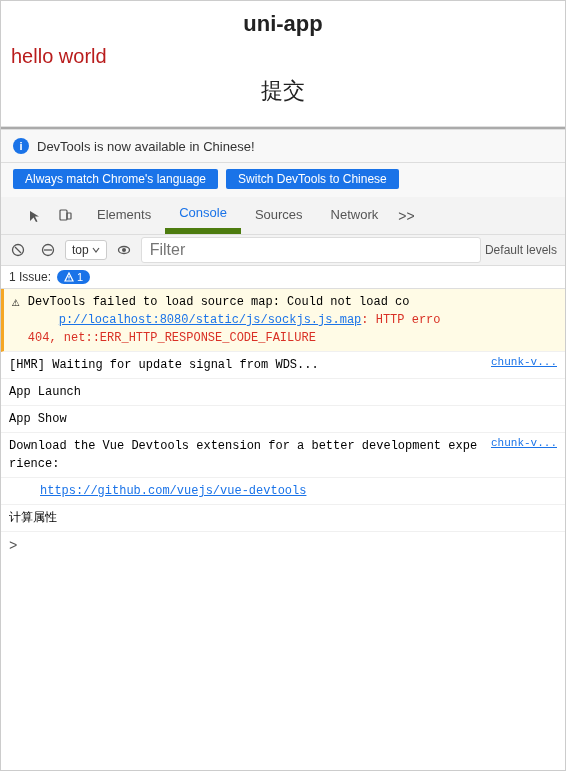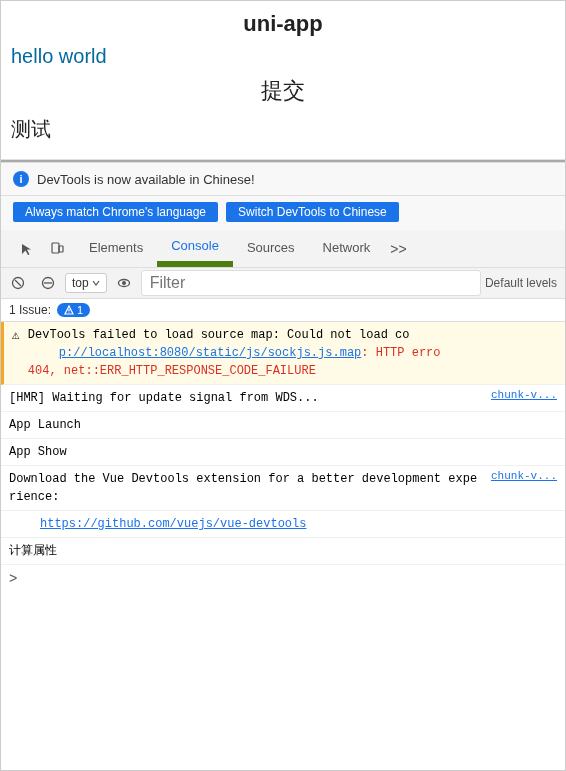--- a/index.html
+++ b/index.html
@@ -20,21 +20,21 @@
     }
     .app-title {
       text-align: center;
       font-size: 22px;
       font-weight: bold;
       color: #222;
       margin-bottom: 8px;
     }
     .app-hello {
       font-size: 20px;
-      color: #0369a1;
+      color: #b91c1c;
       margin-bottom: 8px;
     }
     .app-submit {
       text-align: center;
       font-size: 22px;
       color: #222;
       margin-bottom: 10px;
     }
     .app-test {
       font-size: 20px;
@@ -85,21 +85,21 @@
       cursor: pointer;
       border-radius: 2px;
     }
 
     
     .devtools-tabs {
       background: #f3f3f3;
       border-bottom: 1px solid #ddd;
       display: flex;
       align-items: center;
-      padding: 0 8px;
+      padding: 0 16px;
     }
     .devtools-tab {
       padding: 8px 14px;
       font-size: 13px;
       color: #555;
       cursor: pointer;
       border-bottom: 2px solid transparent;
       white-space: nowrap;
     }
     .devtools-tab.active {
@@ -266,21 +266,20 @@
       border-top: 2px solid #aaa;
     }
   </style>
 </head>
 <body>
 
 <div class="app-area">
   <div class="app-title">uni-app</div>
   <div class="app-hello">hello world</div>
   <div class="app-submit">提交</div>
-  <div class="app-test">测试</div>
 </div>
 
 <div class="devtools-panel">
 
   <div class="devtools-banner">
     <div class="info-icon">i</div>
     <span>DevTools is now available in Chinese!</span>
   </div>
 
   <div class="devtools-buttons">

